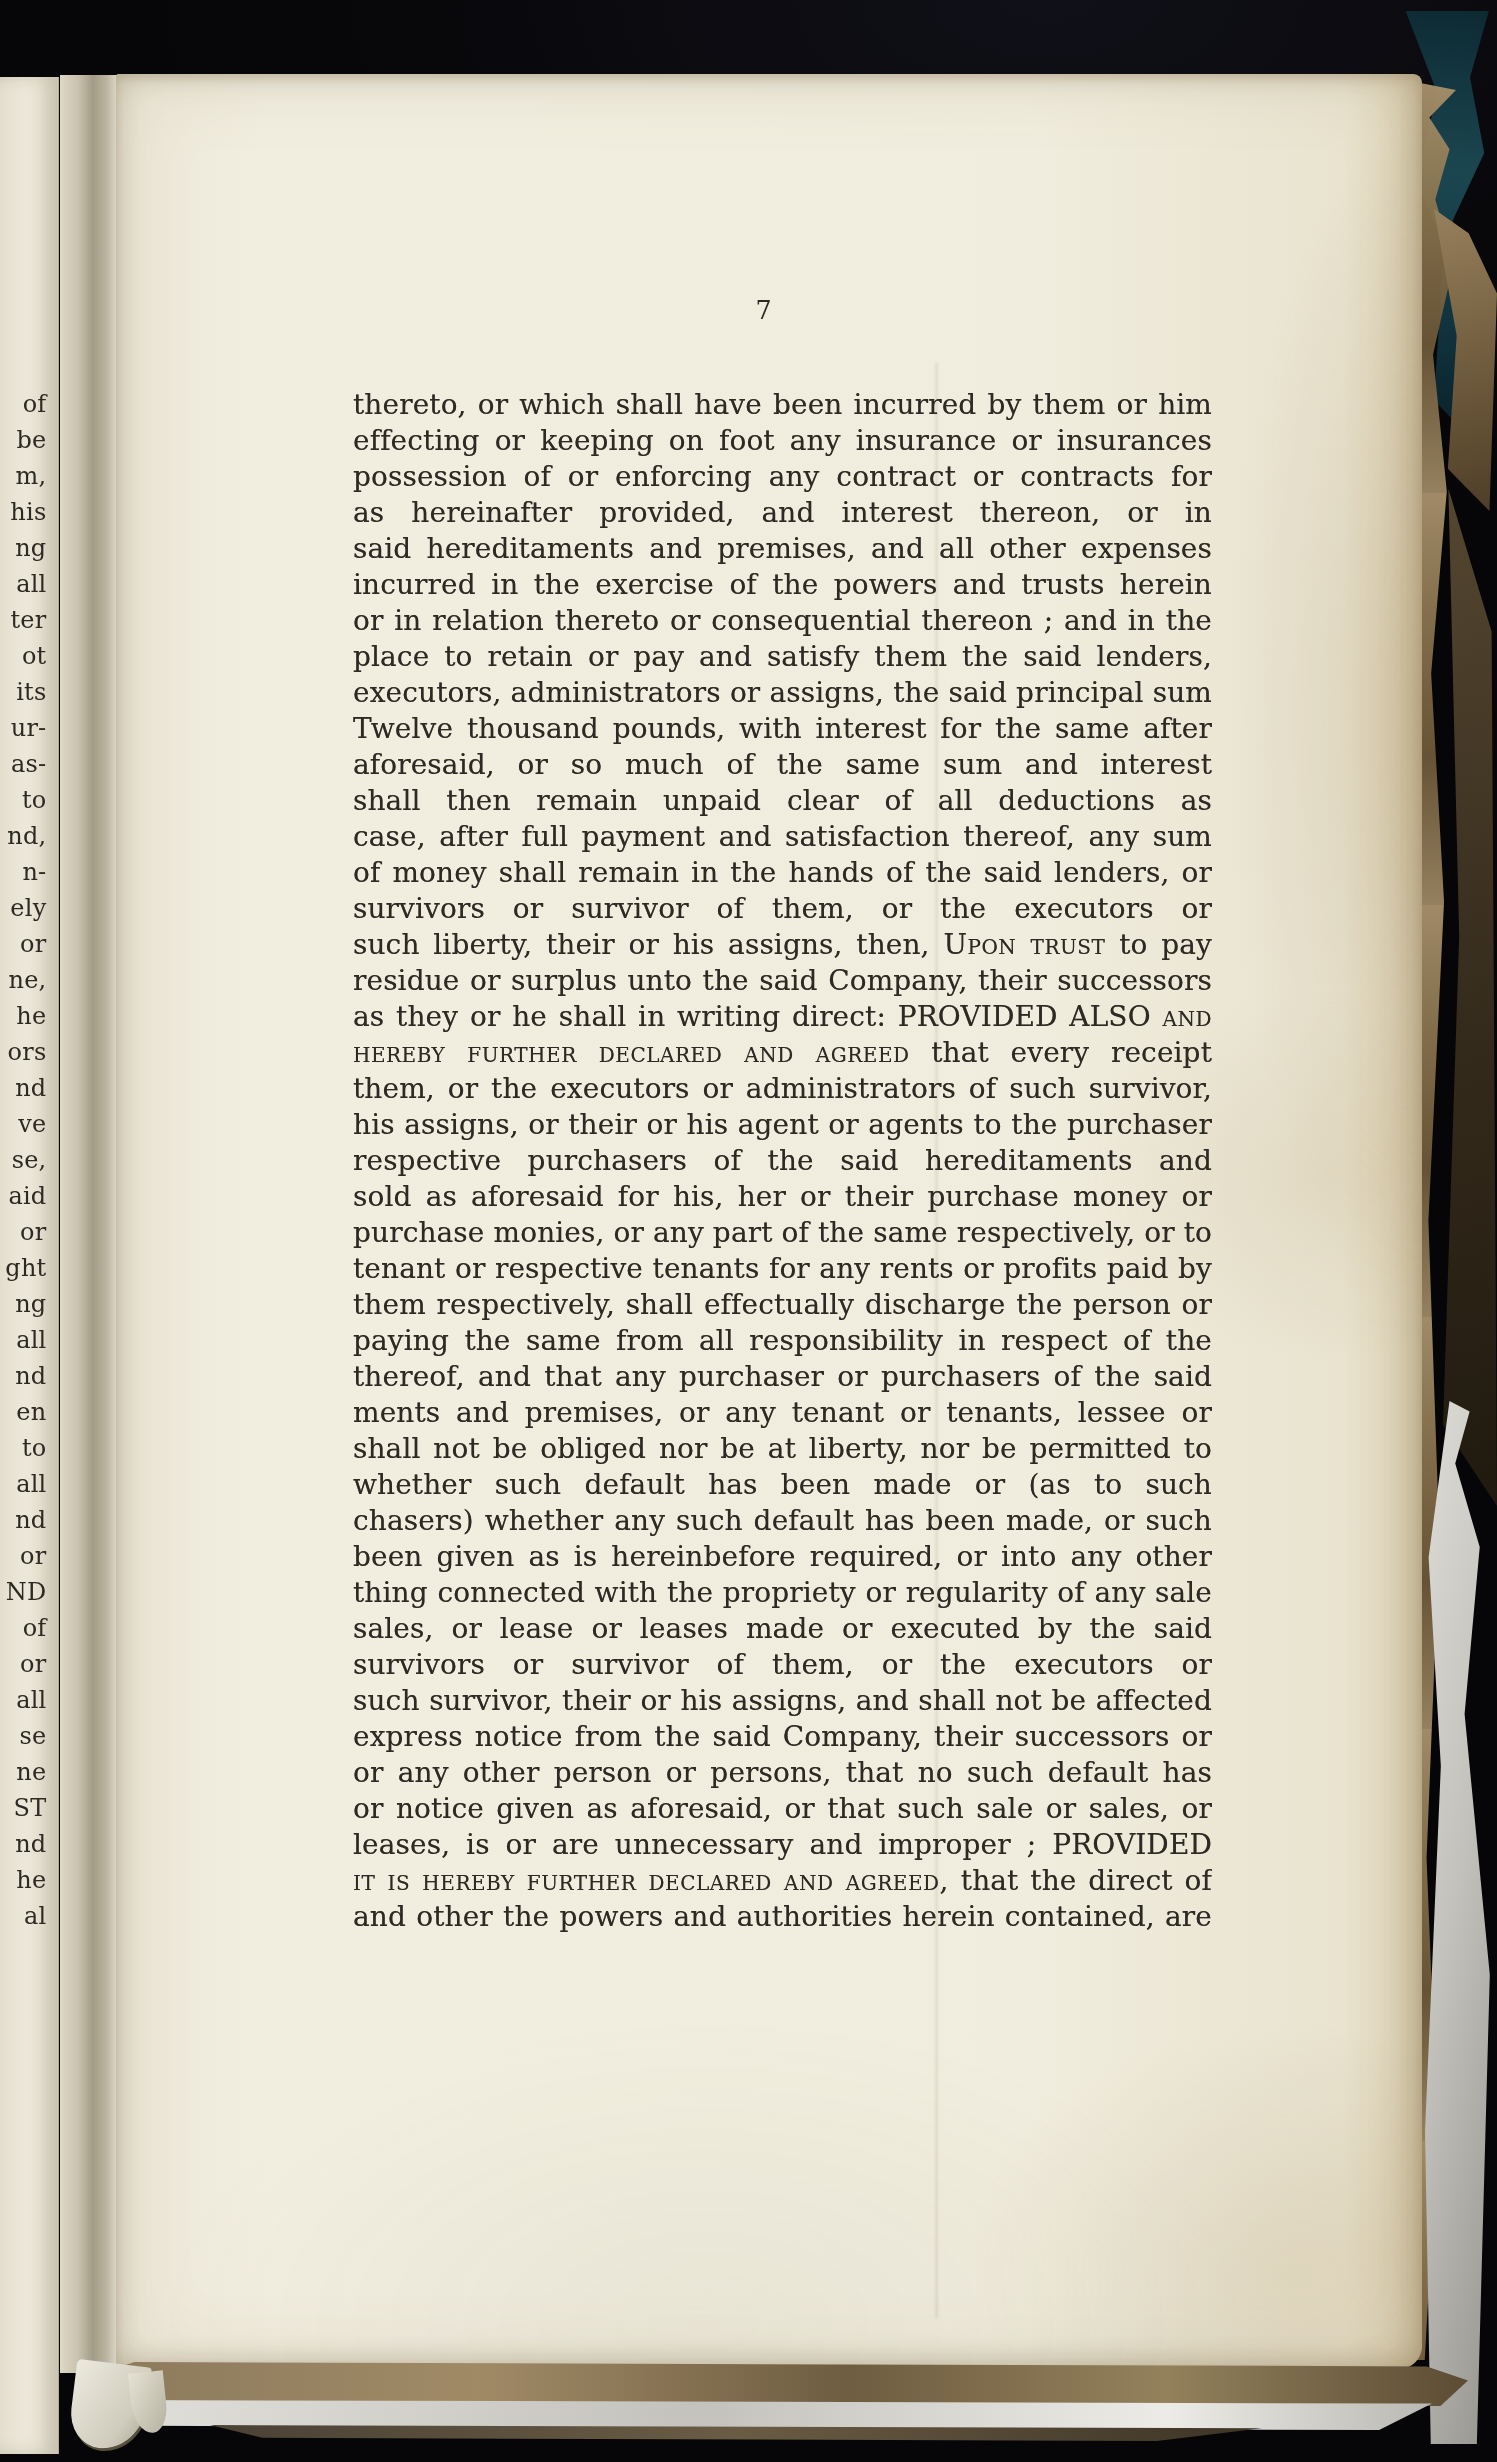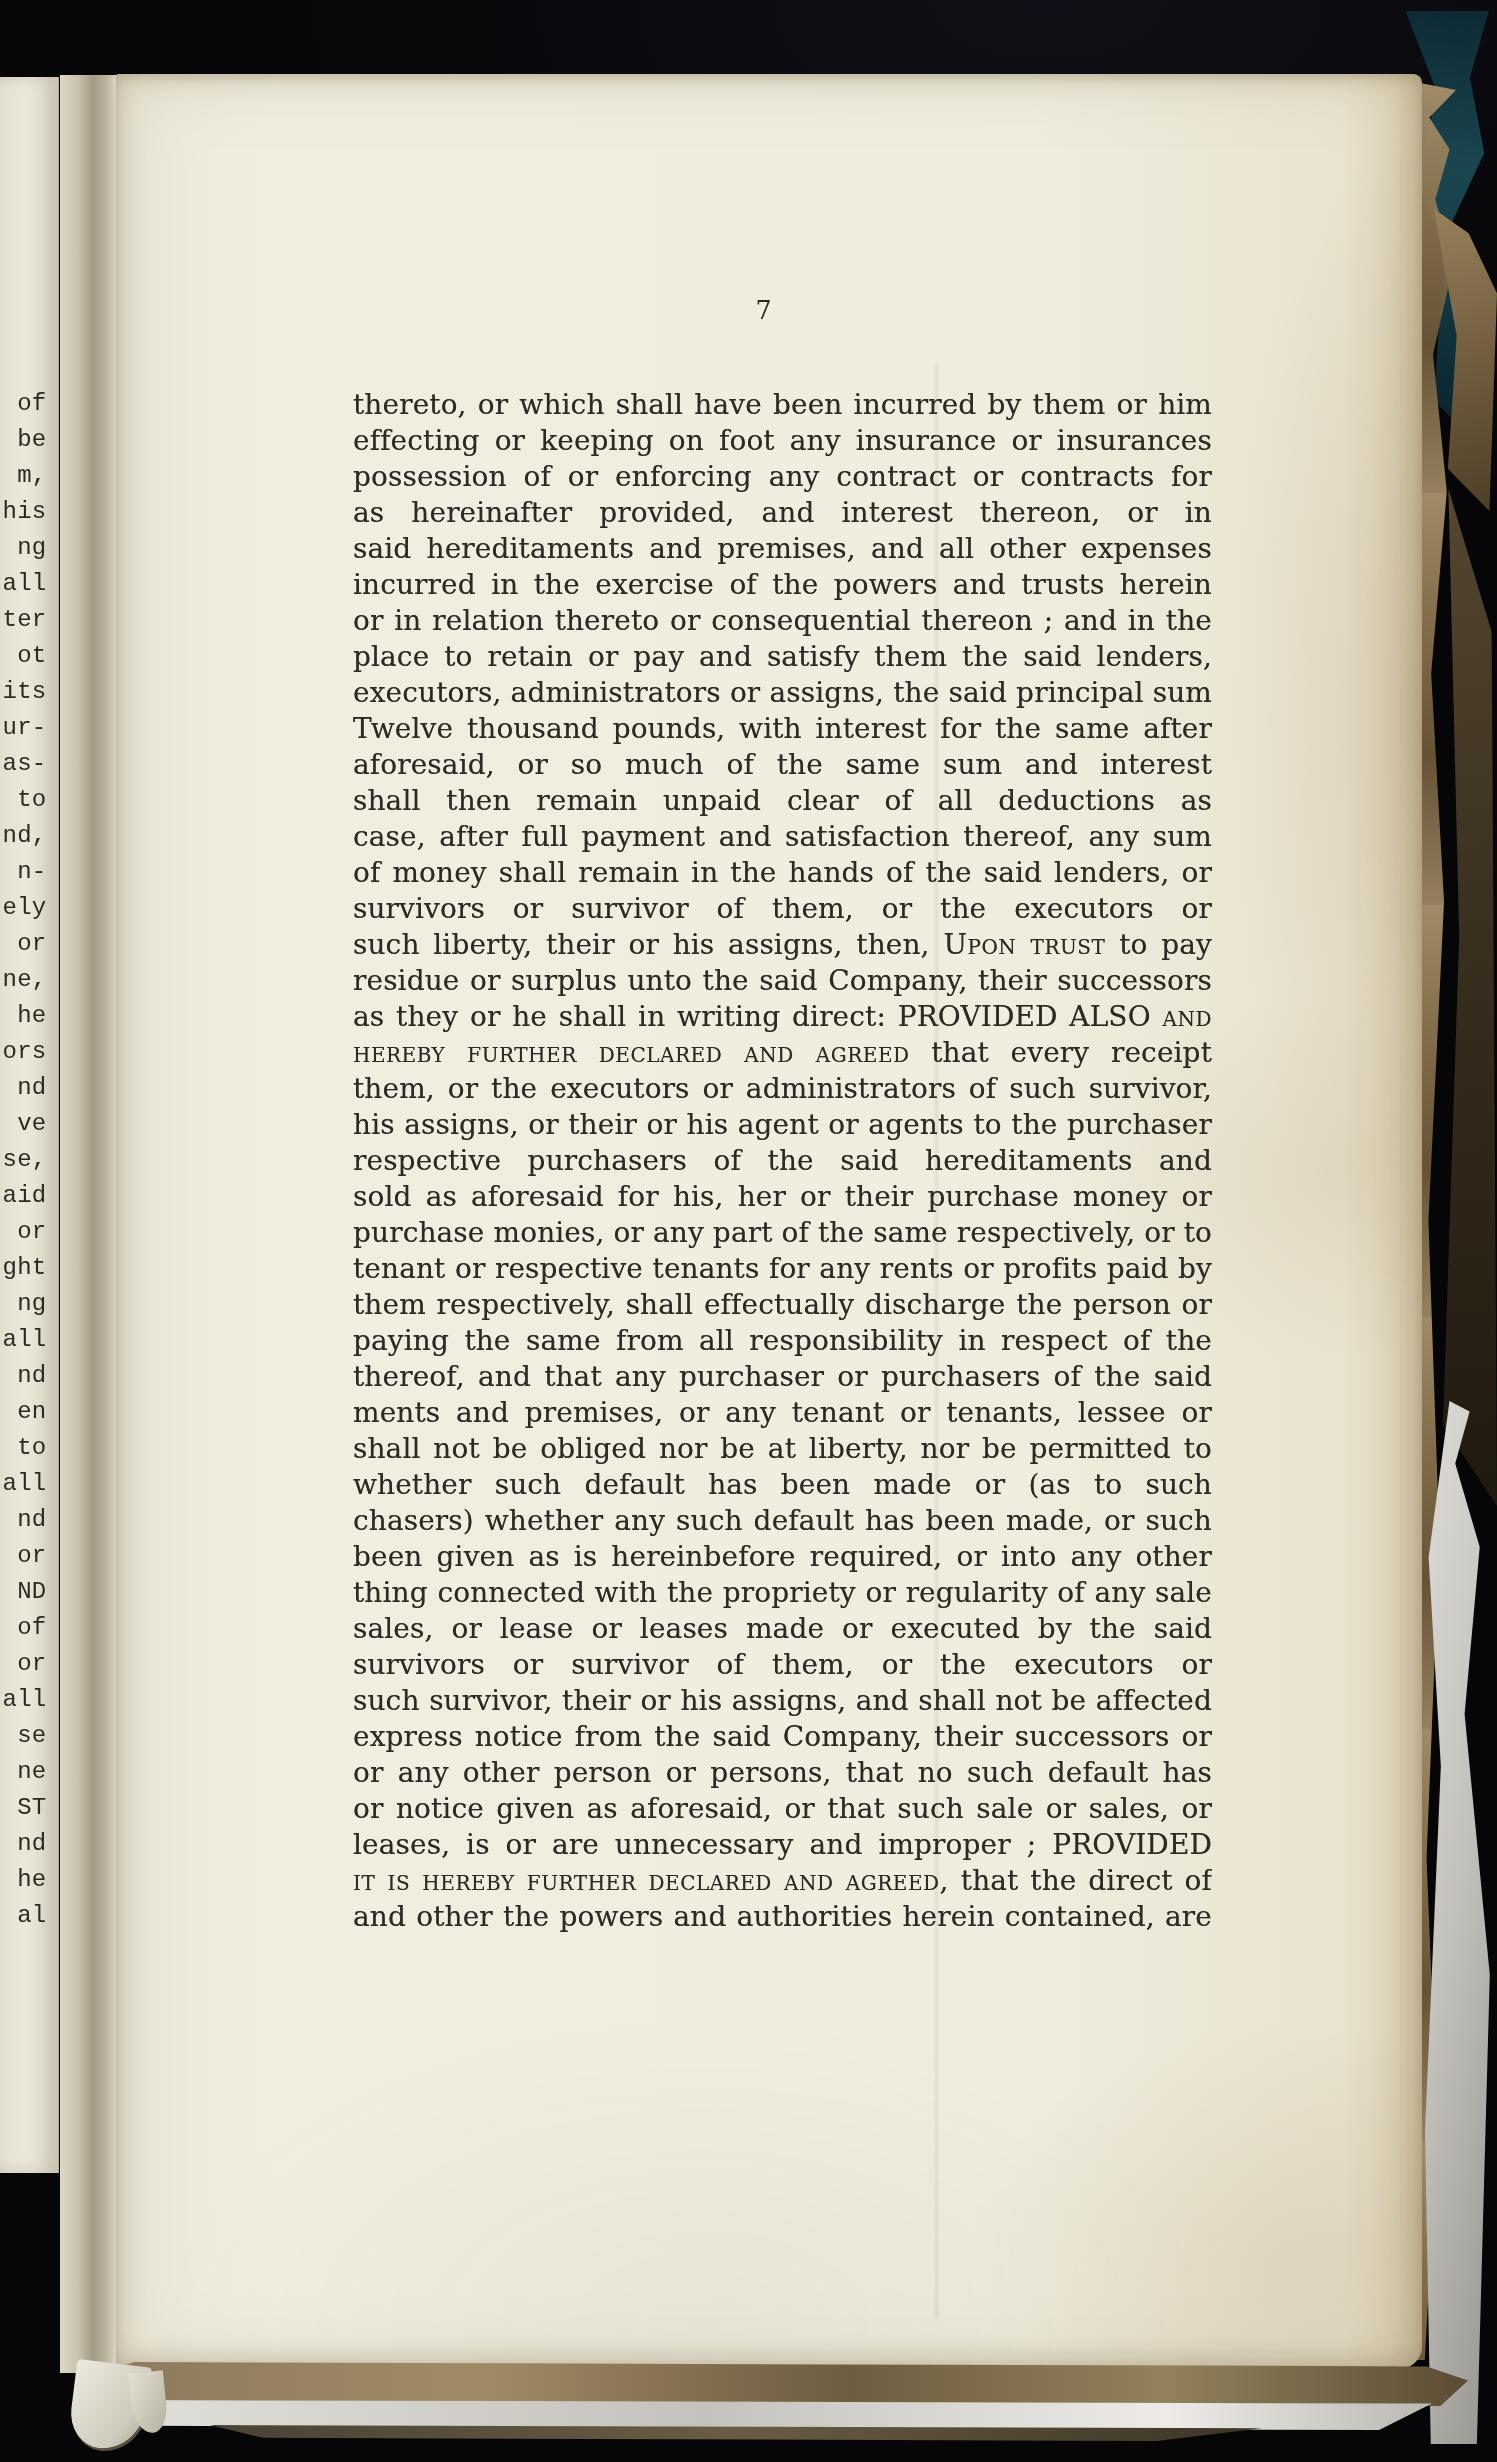--- a/index.html
+++ b/index.html
@@ -19,24 +19,24 @@
         background:linear-gradient(165deg,#97805c 0%,#6e5a3c 55%,#4e3e28 100%);
         clip-path:polygon(0 0,55% 8%,100% 28%,88% 100%,22% 86%,36% 42%);}
   .edge-fan{position:absolute;left:1443px;top:489px;width:54px;height:1017px;opacity:.88;
         background:linear-gradient(172deg,#5f4f36 0%,#3a2f1e 55%,#241c10 100%);
         clip-path:polygon(10% 0,90% 14%,100% 100%,0 92%,30% 44%);}
   .loose-gray{position:absolute;left:1425px;top:1401px;width:72px;height:1043px;
         background:linear-gradient(100deg,#dddcd6 0%,#c3c2bc 45%,#94938d 100%);
         clip-path:polygon(34% 0,62% 1%,42% 6%,76% 14%,55% 30%,90% 55%,72% 100%,8% 100%,0 70%,22% 35%,5% 15%);}
 
   
-  .facing{position:absolute;left:0;top:77px;width:58px;height:2096px;
+  .facing{position:absolute;left:0;top:77px;width:58px;height:2377px;
         background:linear-gradient(90deg,#e4dfcf 0%,#ece8d9 40%,#e7e2d2 100%);
         box-shadow:inset -12.3px 0 16px rgba(95,85,60,.22);
-        border-right:1.8px solid #b3ab97;font-family:Liberation Mono, monospace;}
+        border-right:1.8px solid #b3ab97;}
   .frags{position:absolute;left:0;top:309px;width:49px;}
   .frag{height:36px;line-height:36px;font-size:24px;color:#2d2a24;text-align:right;
         padding-right:2.6px;letter-spacing:0.2px;}
   .gutter{position:absolute;left:60px;top:75px;width:60px;height:2298px;
         background:linear-gradient(90deg,#ddd7c6 0%,#c9c2ae 30%,#a39b85 55%,#bcb5a1 78%,#e6e2d2 100%);}
 
   
   .page{position:absolute;left:116px;top:74px;width:1306px;height:2295px;
         background:linear-gradient(90deg,#ece8d8 0%,#f1eee0 12%,#f0edde 70%,#e9e3cf 94%,#ddd2b4 100%);
         border-radius:2.6px 8.8px 23px 3.5px;

